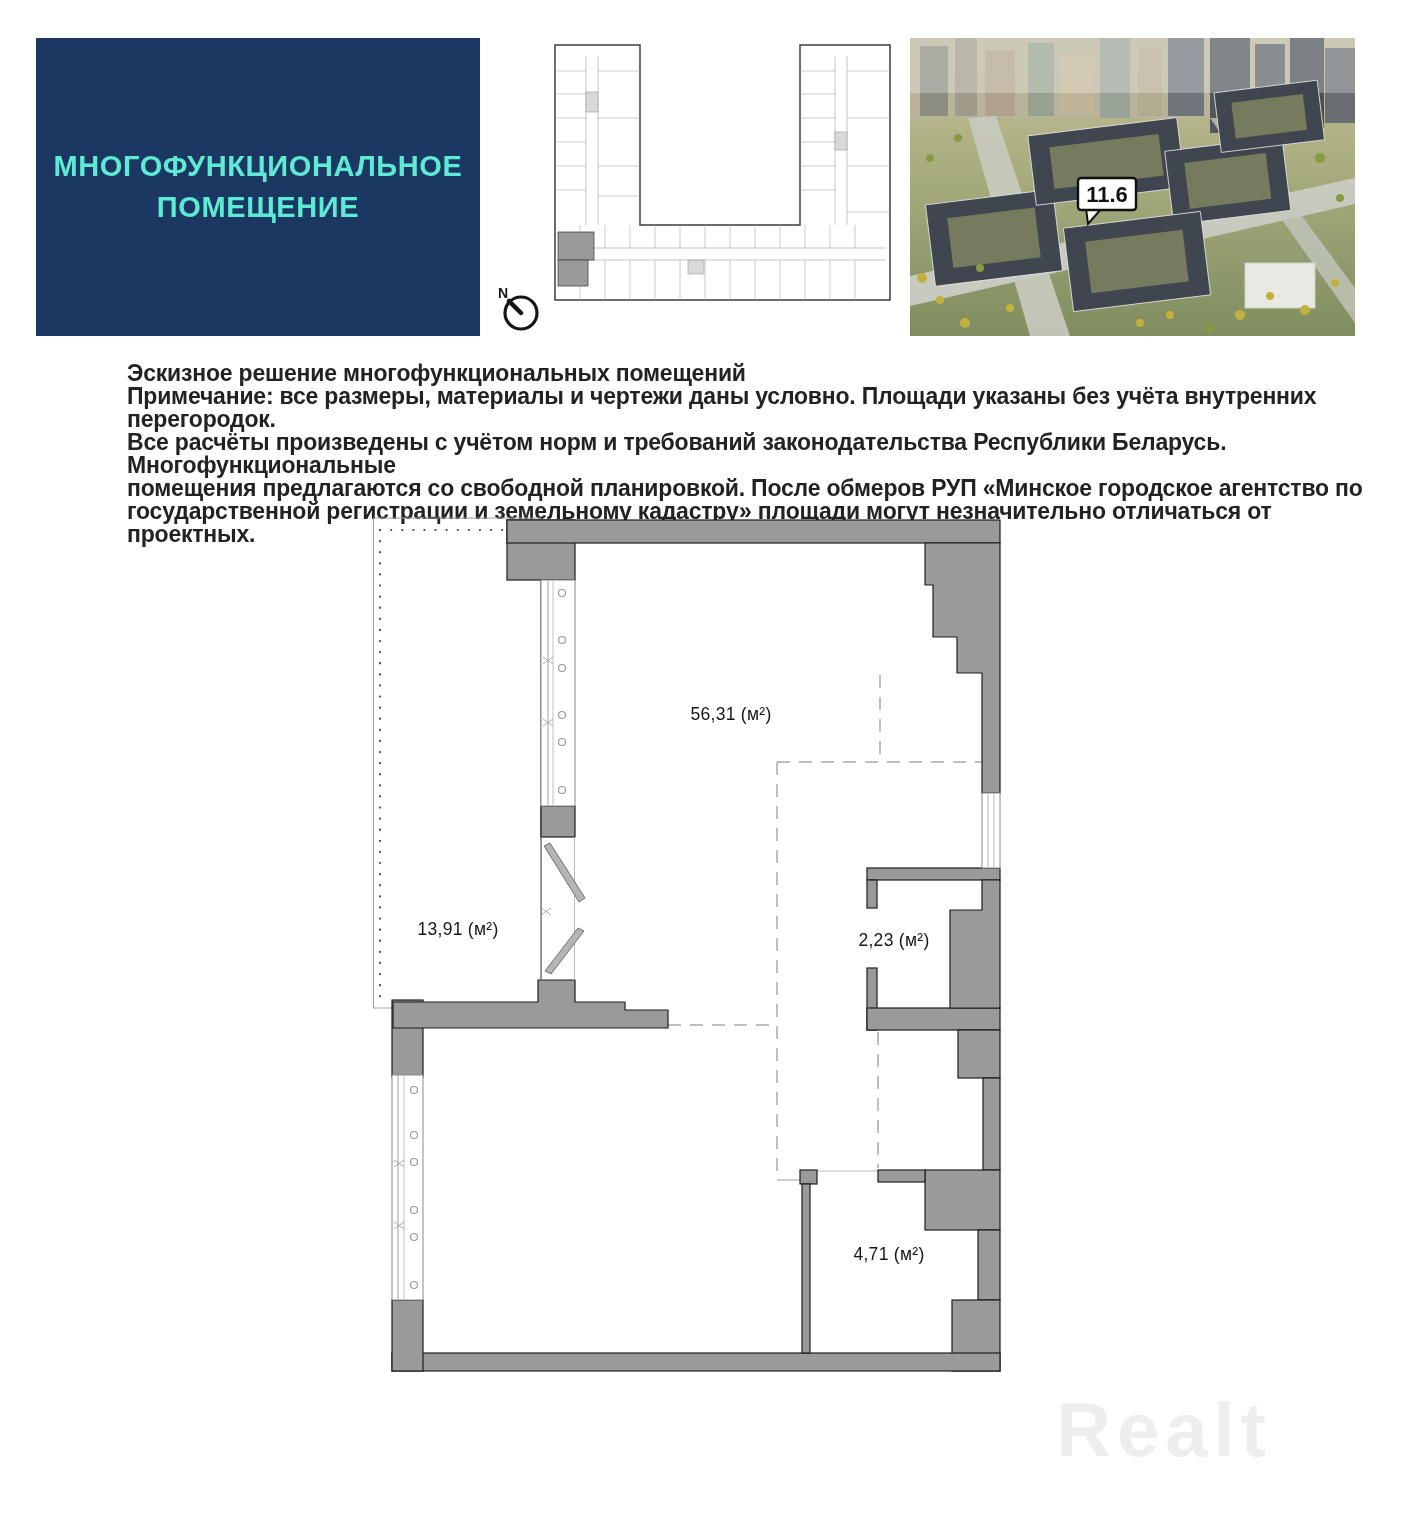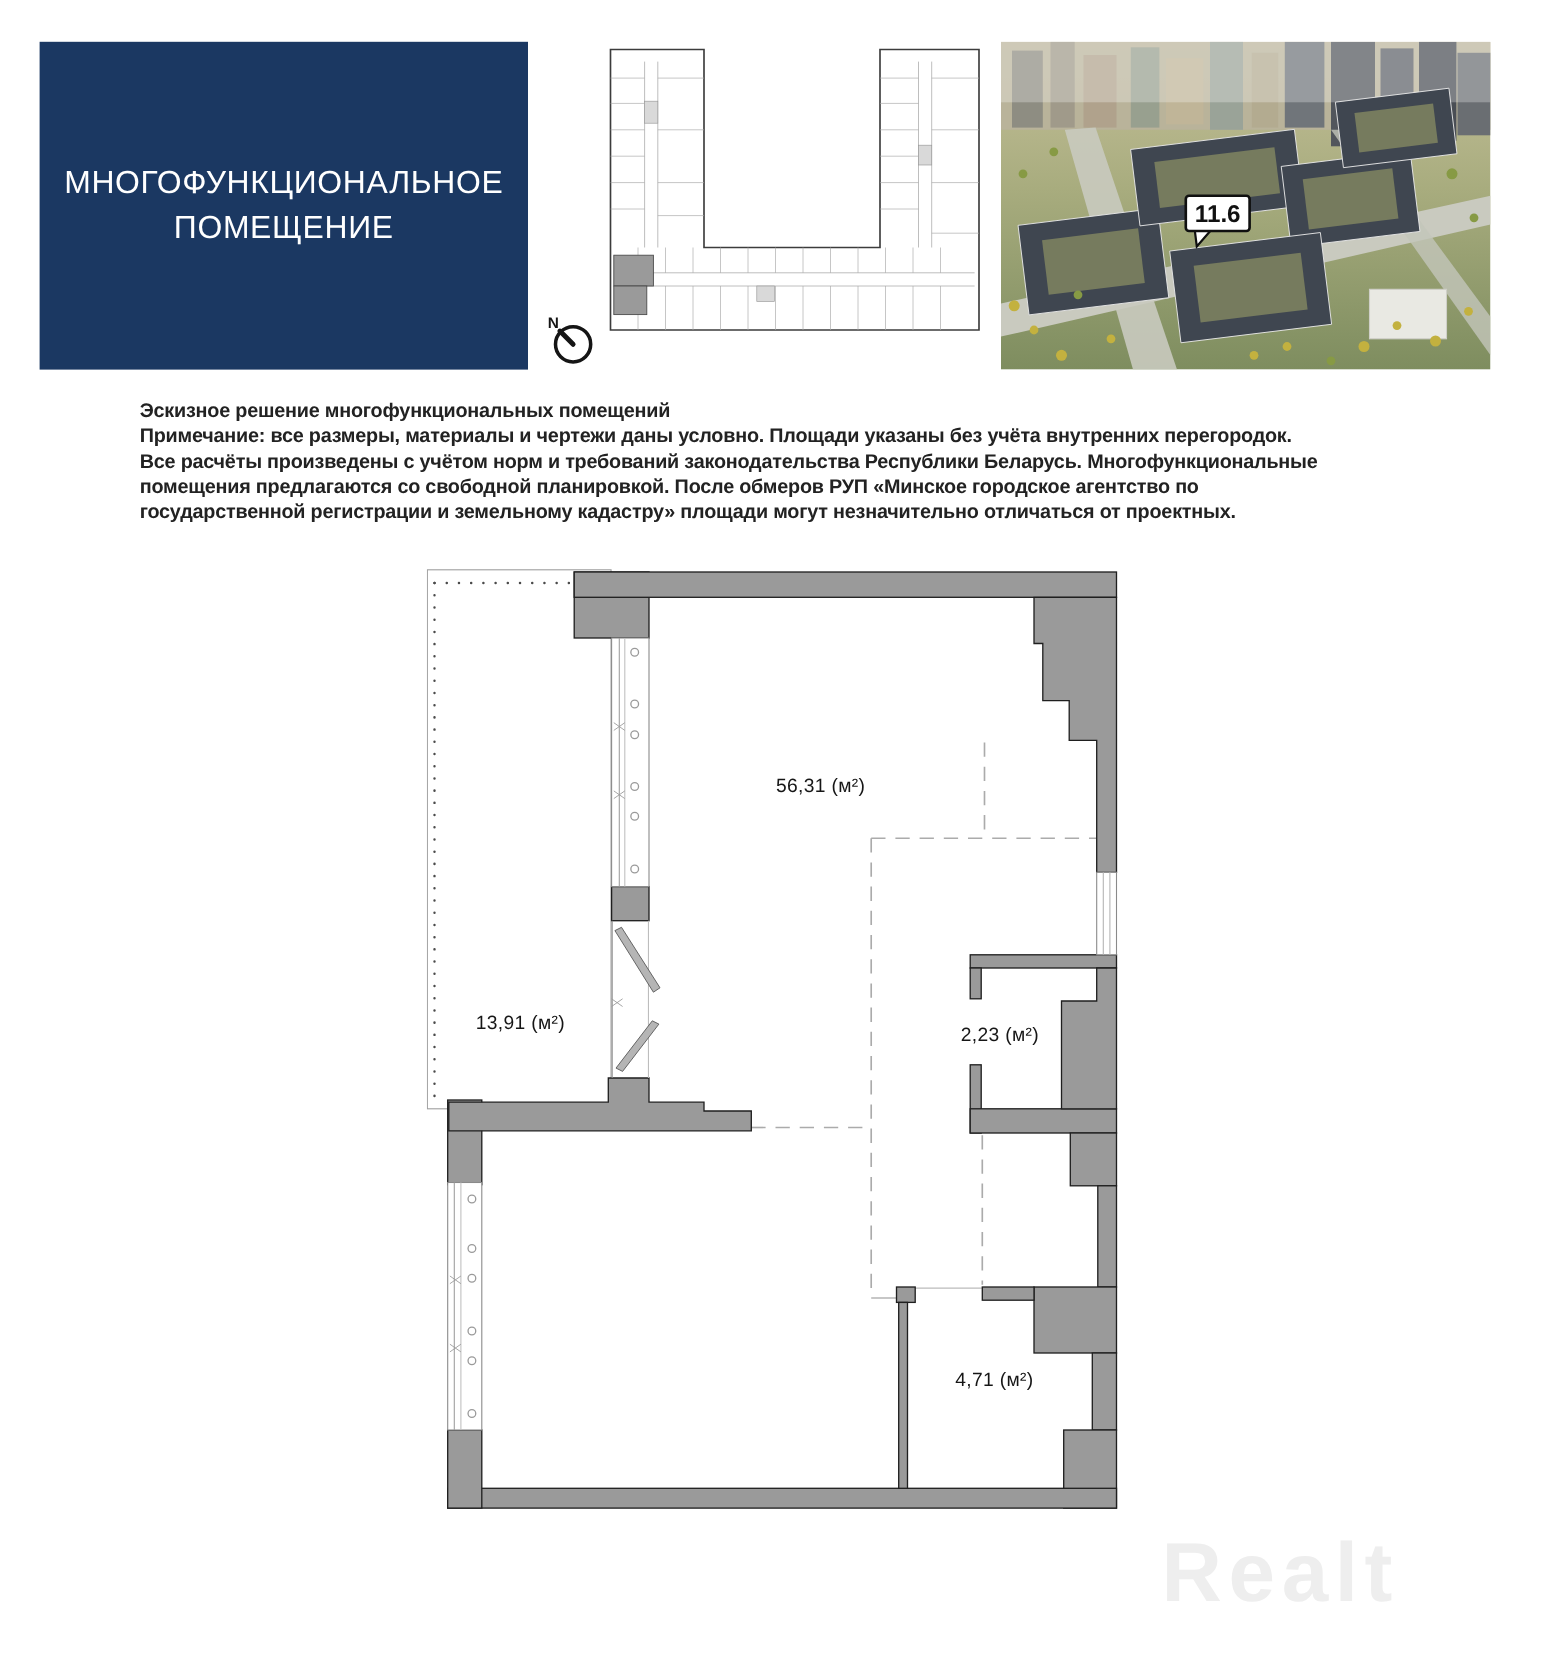--- a/index.html
+++ b/index.html
@@ -3,30 +3,30 @@
 <meta charset="utf-8">
 <style>
   html,body{margin:0;padding:0;background:#fff;}
   .page{position:relative;width:1404px;height:1514px;background:#fff;overflow:hidden;
         font-family:"Liberation Sans",sans-serif;color:#1a1a1a;}
   svg{font-family:inherit;display:block;}
 
   
   .title-box{position:absolute;left:36px;top:38px;width:444px;height:298px;background:#1b3862;
              display:flex;align-items:center;justify-content:center;text-align:center;}
-  .title-box .t{color:#ffffff;font-size:29px;line-height:41px;letter-spacing:.6px;white-space:pre-line;font-weight:400;}
+  .title-box .t{color:#5eead4;font-size:29px;line-height:41px;letter-spacing:.6px;white-space:pre-line;font-weight:700;}
   .site-plan{position:absolute;left:490px;top:36px;width:420px;height:316px;}
   .photo{position:absolute;left:910px;top:38px;width:367px;height:298px;}
 
   
-  .note{position:absolute;left:127px;top:362px;width:1270px;font-size:18px;font-weight:700;
+  .note{position:absolute;left:127px;top:362px;width:1270px;font-size:23px;font-weight:700;
         line-height:23px;letter-spacing:-.2px;color:#222;white-space:pre-line;}
 
   
-  .plan{position:absolute;left:388px;top:512px;width:648px;height:880px;}
+  .plan{position:absolute;left:373px;top:512px;width:648px;height:880px;}
 
   
   .caption-wrap{position:absolute;left:0;right:0;top:1424px;text-align:center;}
   .caption{display:inline-block;font-size:38px;font-weight:500;letter-spacing:.5px;color:#111;
            transform:scaleX(.88);}
   .watermark{position:absolute;left:1056px;top:1386px;font-size:76px;font-weight:700;
              letter-spacing:6px;color:#eeeeee;}
 </style>
 </head>
 <body>

